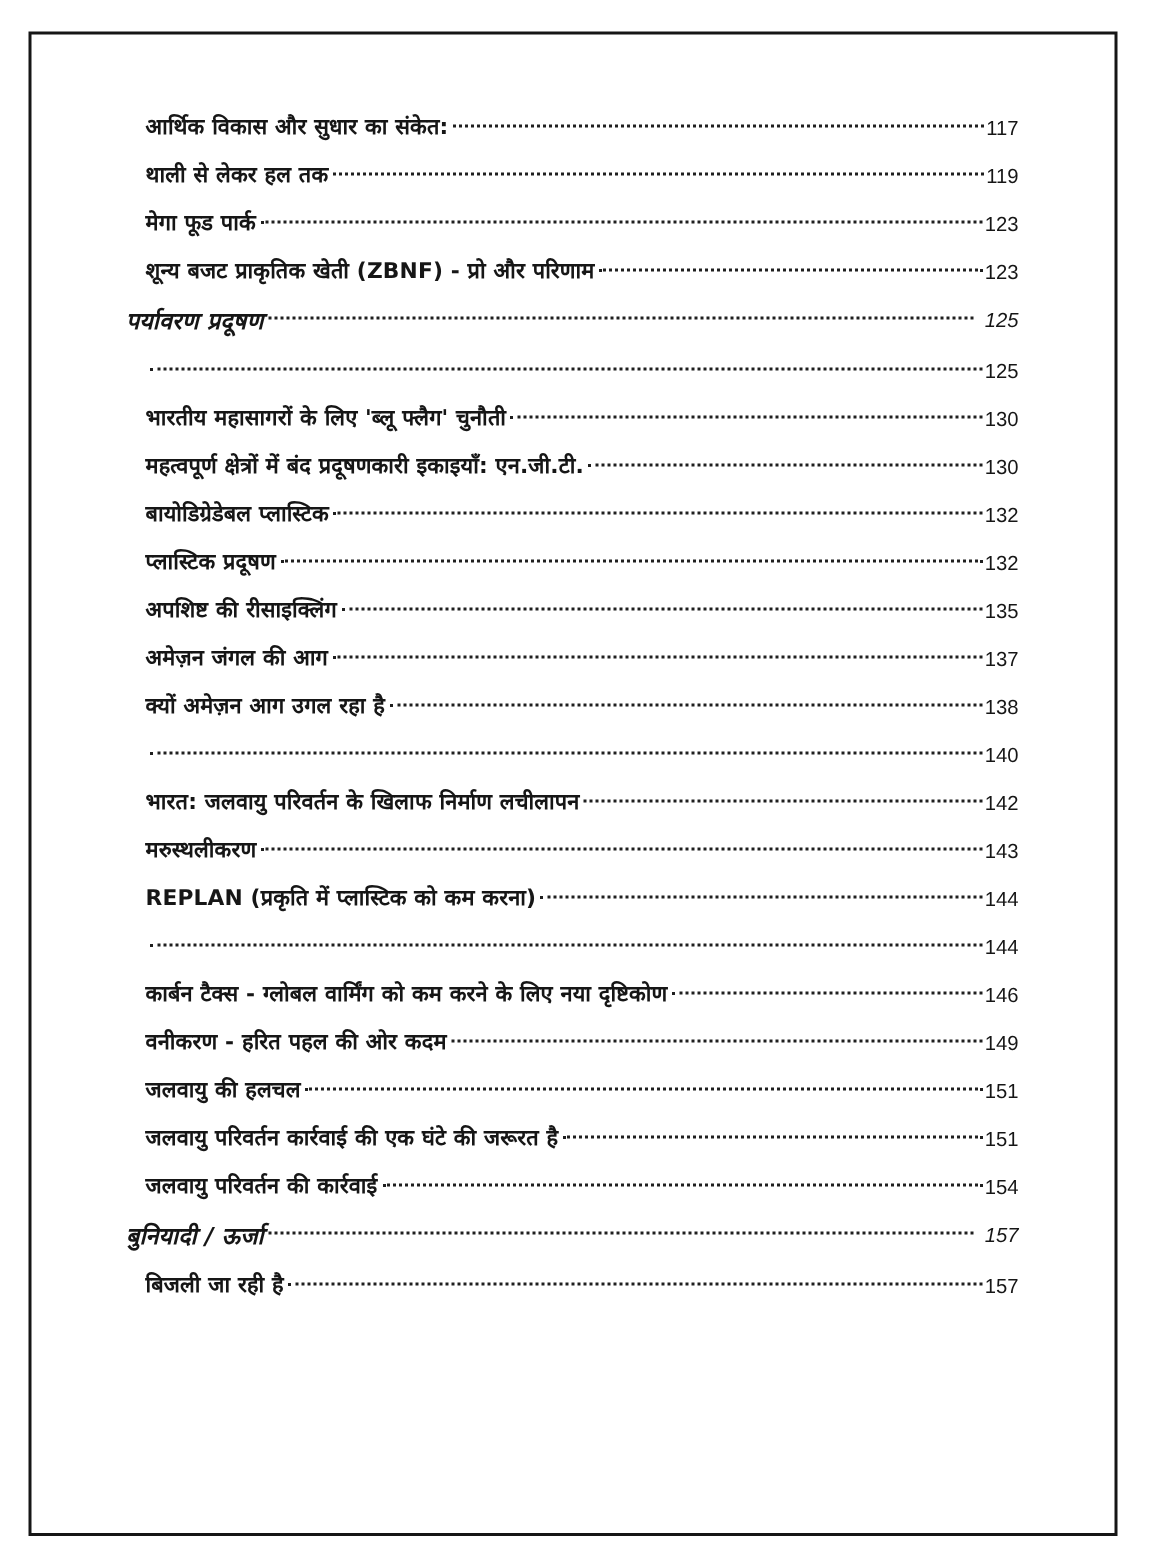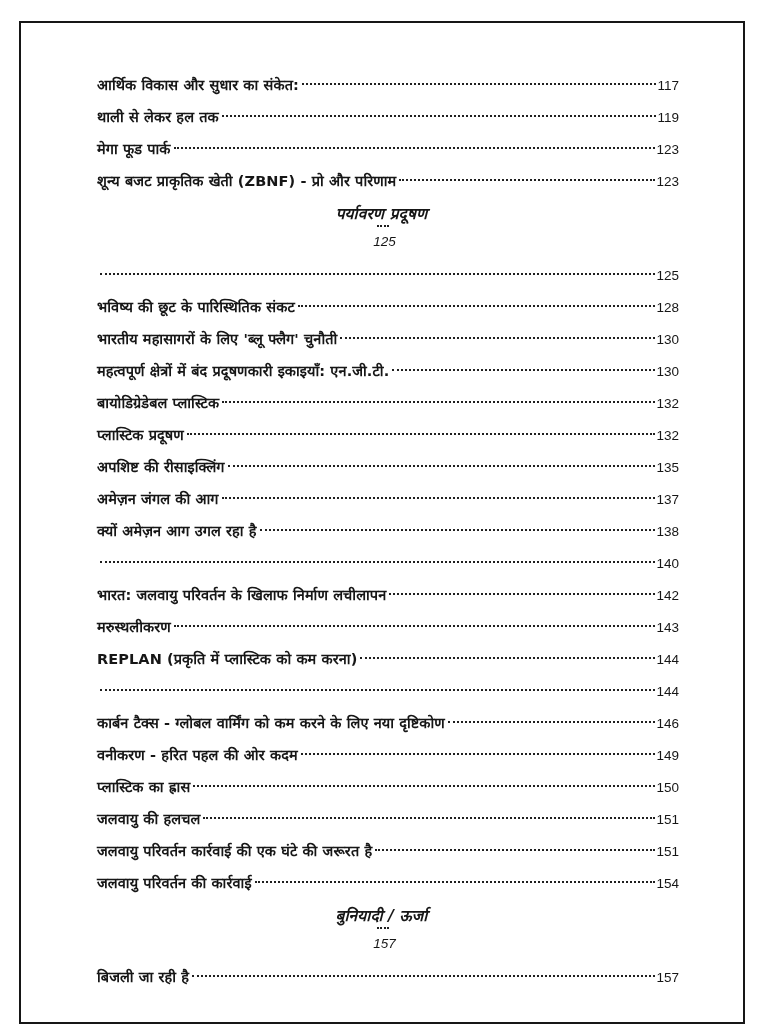--- a/index.html
+++ b/index.html
@@ -55,21 +55,20 @@
     font-weight: normal;
     font-family: "Liberation Sans", sans-serif;
   }
   .row.entry {
     padding-left: 13px;
   }
   .row.section {
     margin-top: 6px;
     margin-bottom: 12px;
     line-height: 22px;
-    flex-direction: column;
   }
   .row.section .label {
     font-size: 15.5px;
     font-style: italic;
   }
   .row.section .page-num {
     font-style: italic;
     margin-left: 6px;
   }
 </style>
@@ -102,25 +101,20 @@
         <div class="row section">
           <span class="label">पर्यावरण प्रदूषण</span>
           <span class="leader"></span>
           <span class="page-num">125</span>
         </div>
         <div class="row entry">
           <span class="leader"></span>
           <span class="page-num">125</span>
         </div>
         <div class="row entry">
-          <span class="label">भविष्य की छूट के पारिस्थितिक संकट</span>
-          <span class="leader"></span>
-          <span class="page-num">128</span>
-        </div>
-        <div class="row entry">
           <span class="label">भारतीय महासागरों के लिए 'ब्लू फ्लैग' चुनौती</span>
           <span class="leader"></span>
           <span class="page-num">130</span>
         </div>
         <div class="row entry">
           <span class="label">महत्वपूर्ण क्षेत्रों में बंद प्रदूषणकारी इकाइयाँ: एन.जी.टी.</span>
           <span class="leader"></span>
           <span class="page-num">130</span>
         </div>
         <div class="row entry">
@@ -173,25 +167,20 @@
         </div>
         <div class="row entry">
           <span class="label">कार्बन टैक्स - ग्लोबल वार्मिंग को कम करने के लिए नया दृष्टिकोण</span>
           <span class="leader"></span>
           <span class="page-num">146</span>
         </div>
         <div class="row entry">
           <span class="label">वनीकरण - हरित पहल की ओर कदम</span>
           <span class="leader"></span>
           <span class="page-num">149</span>
-        </div>
-        <div class="row entry">
-          <span class="label">प्लास्टिक का ह्रास</span>
-          <span class="leader"></span>
-          <span class="page-num">150</span>
         </div>
         <div class="row entry">
           <span class="label">जलवायु की हलचल</span>
           <span class="leader"></span>
           <span class="page-num">151</span>
         </div>
         <div class="row entry">
           <span class="label">जलवायु परिवर्तन कार्रवाई की एक घंटे की जरूरत है</span>
           <span class="leader"></span>
           <span class="page-num">151</span>

